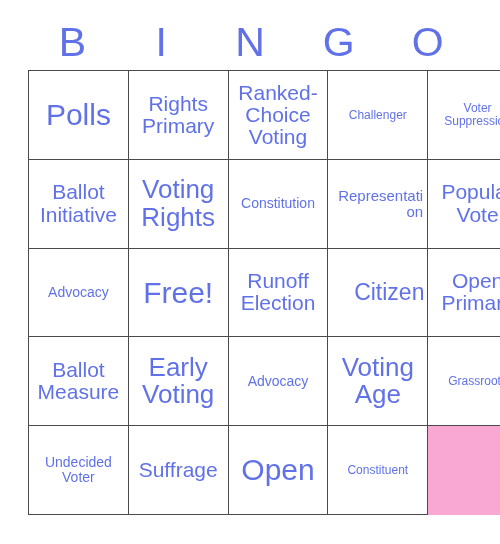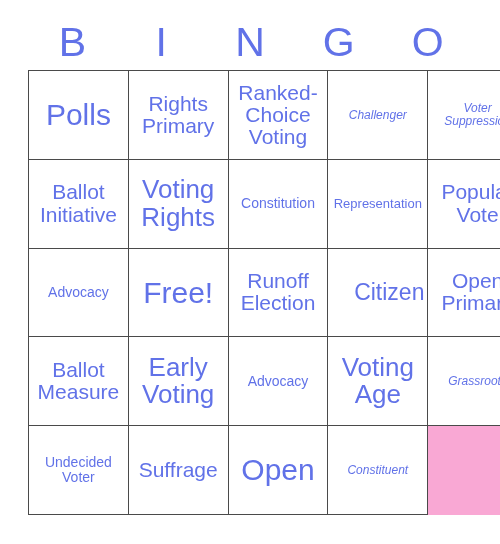--- a/index.html
+++ b/index.html
@@ -75,22 +75,22 @@
     width: 100%;
     display: block;
   }
 
   
   .fs-xxl { font-size: 30px; }
   .fs-xl  { font-size: 26px; }
   .fs-lg  { font-size: 23px; margin-left: 23px; }
   .fs-md  { font-size: 21px; }
   .fs-sm  { font-size: 14px; }
-  .fs-xs  { font-size: 12px; font-style: italic; }
-  .fs-xxs { font-size: 13px; }
+  .fs-xs  { font-size: 12px; }
+  .fs-xxs { font-size: 15px; text-align: right; }
 </style>
 </head>
 <body>
 
 <div id="card">
 
   <div id="header">
       <div class="header-letter">B</div>
       <div class="header-letter">I</div>
       <div class="header-letter">N</div>

